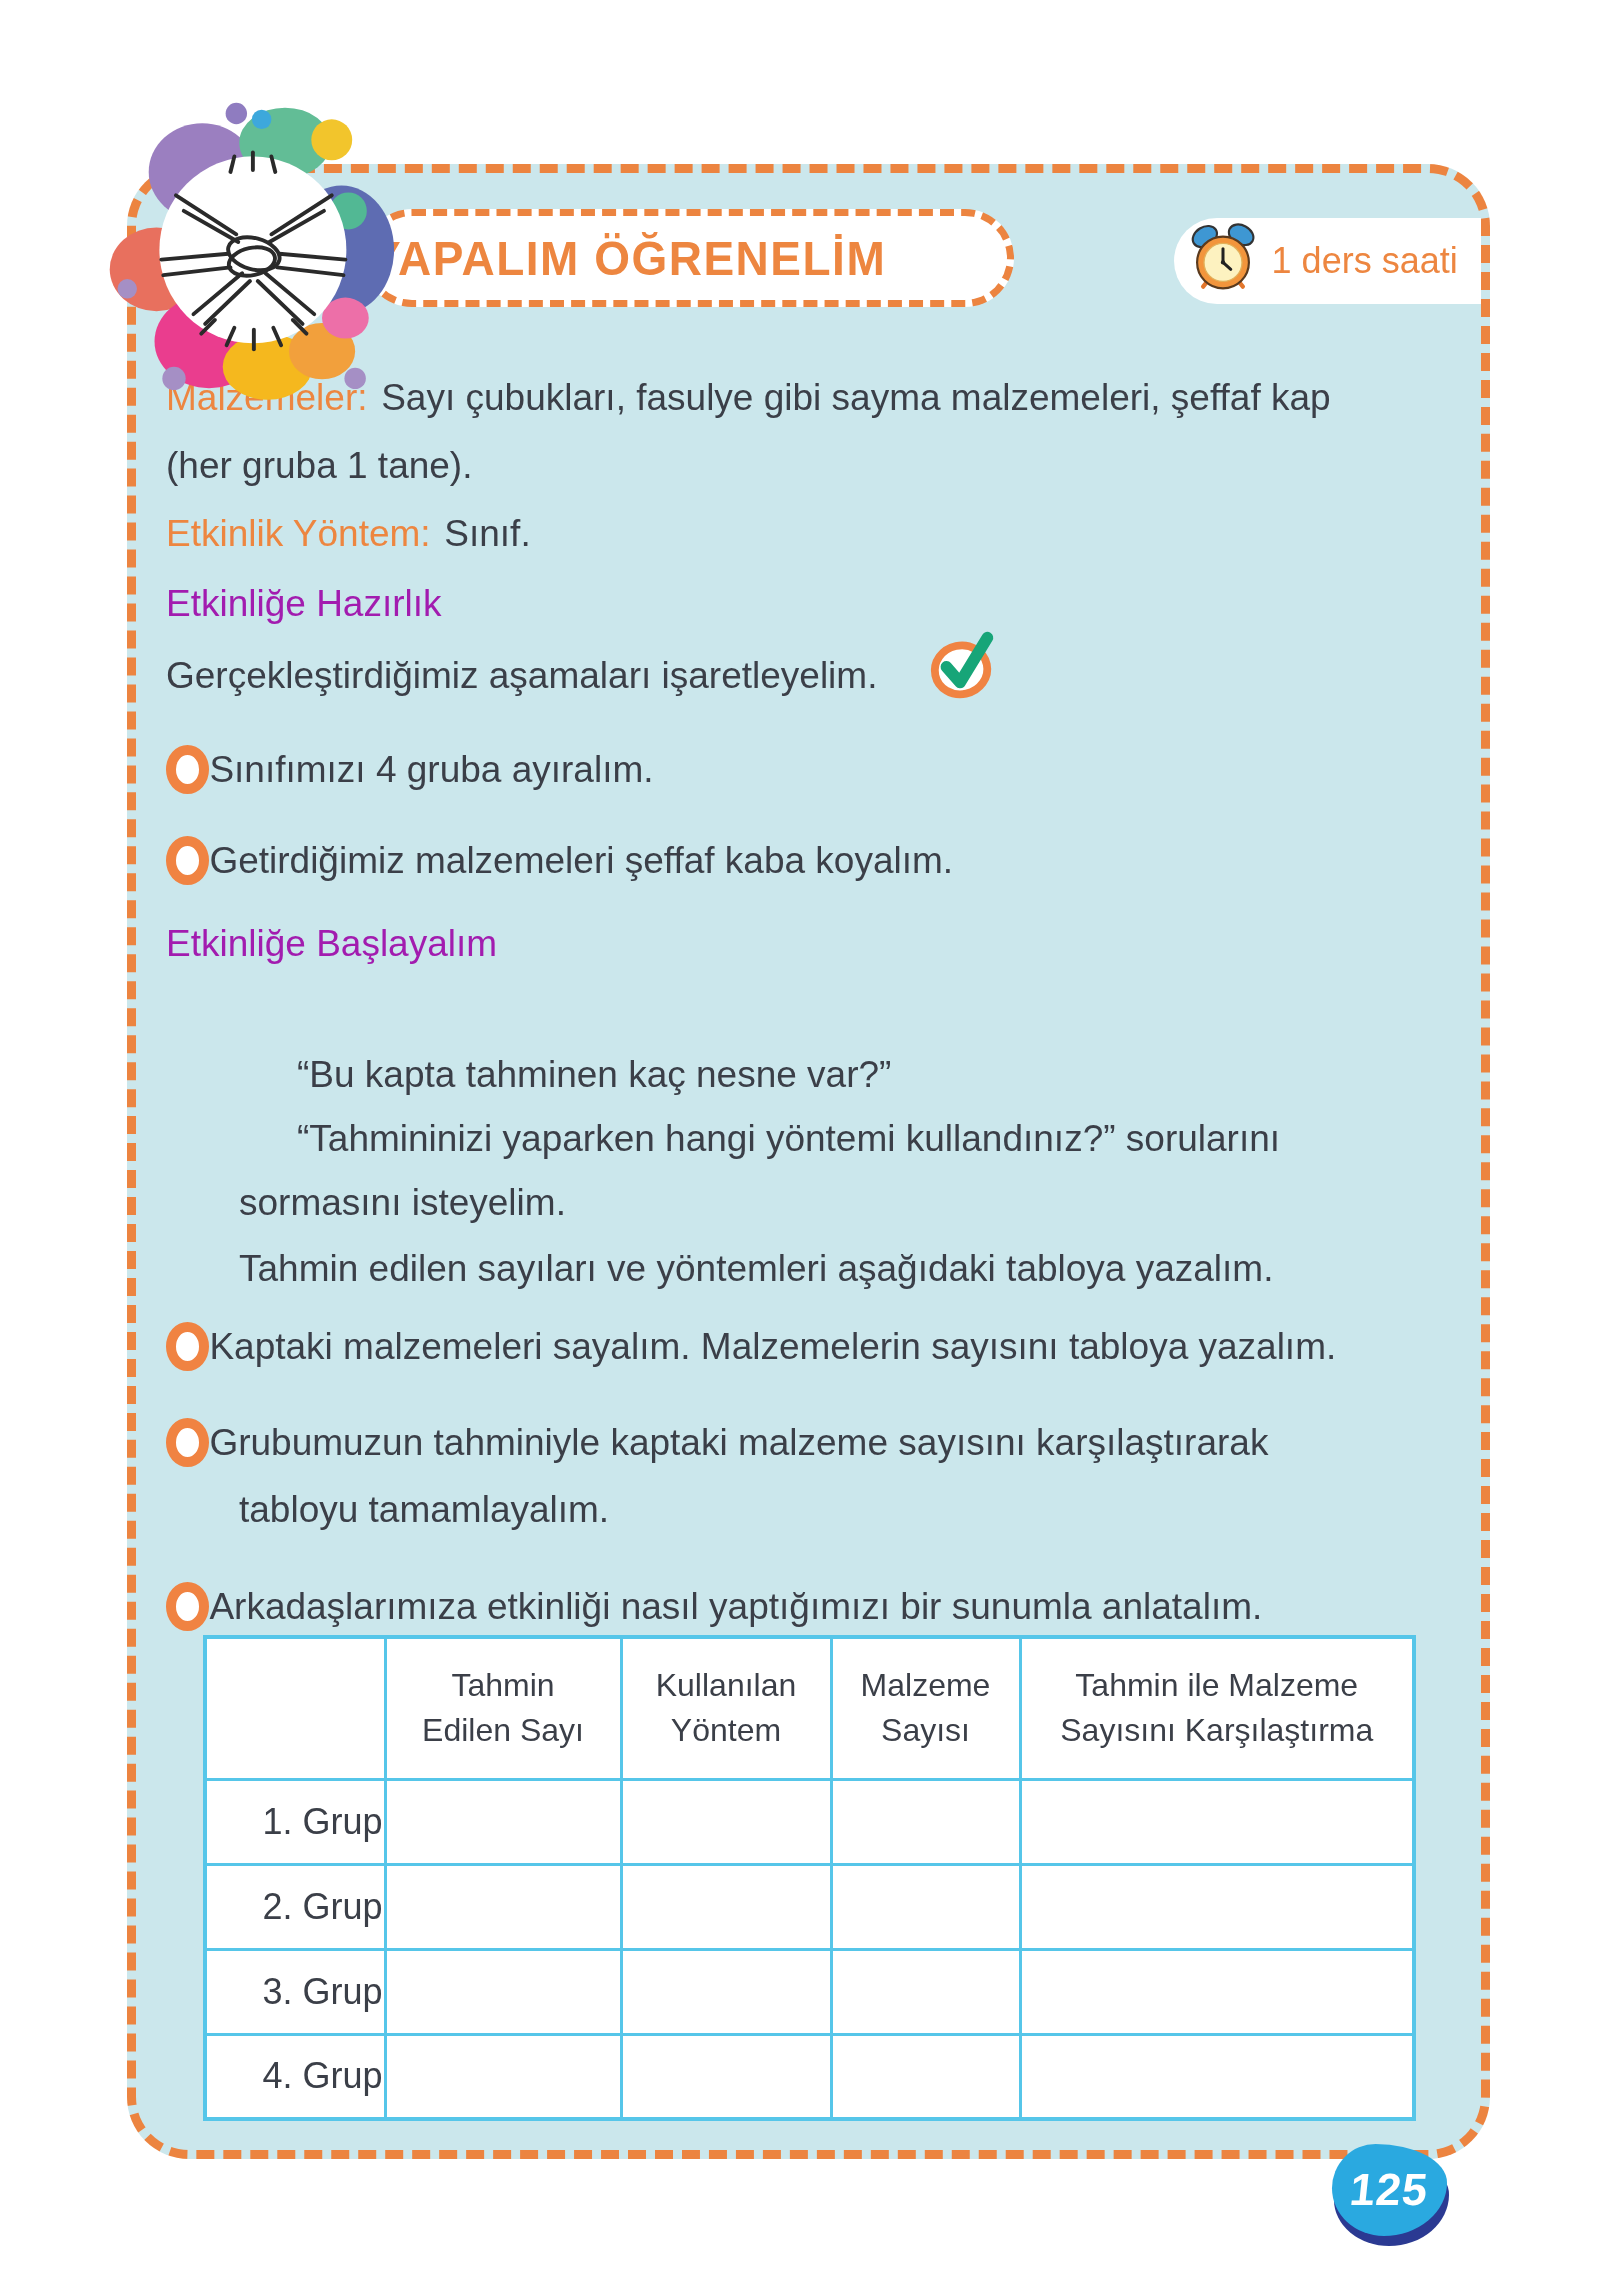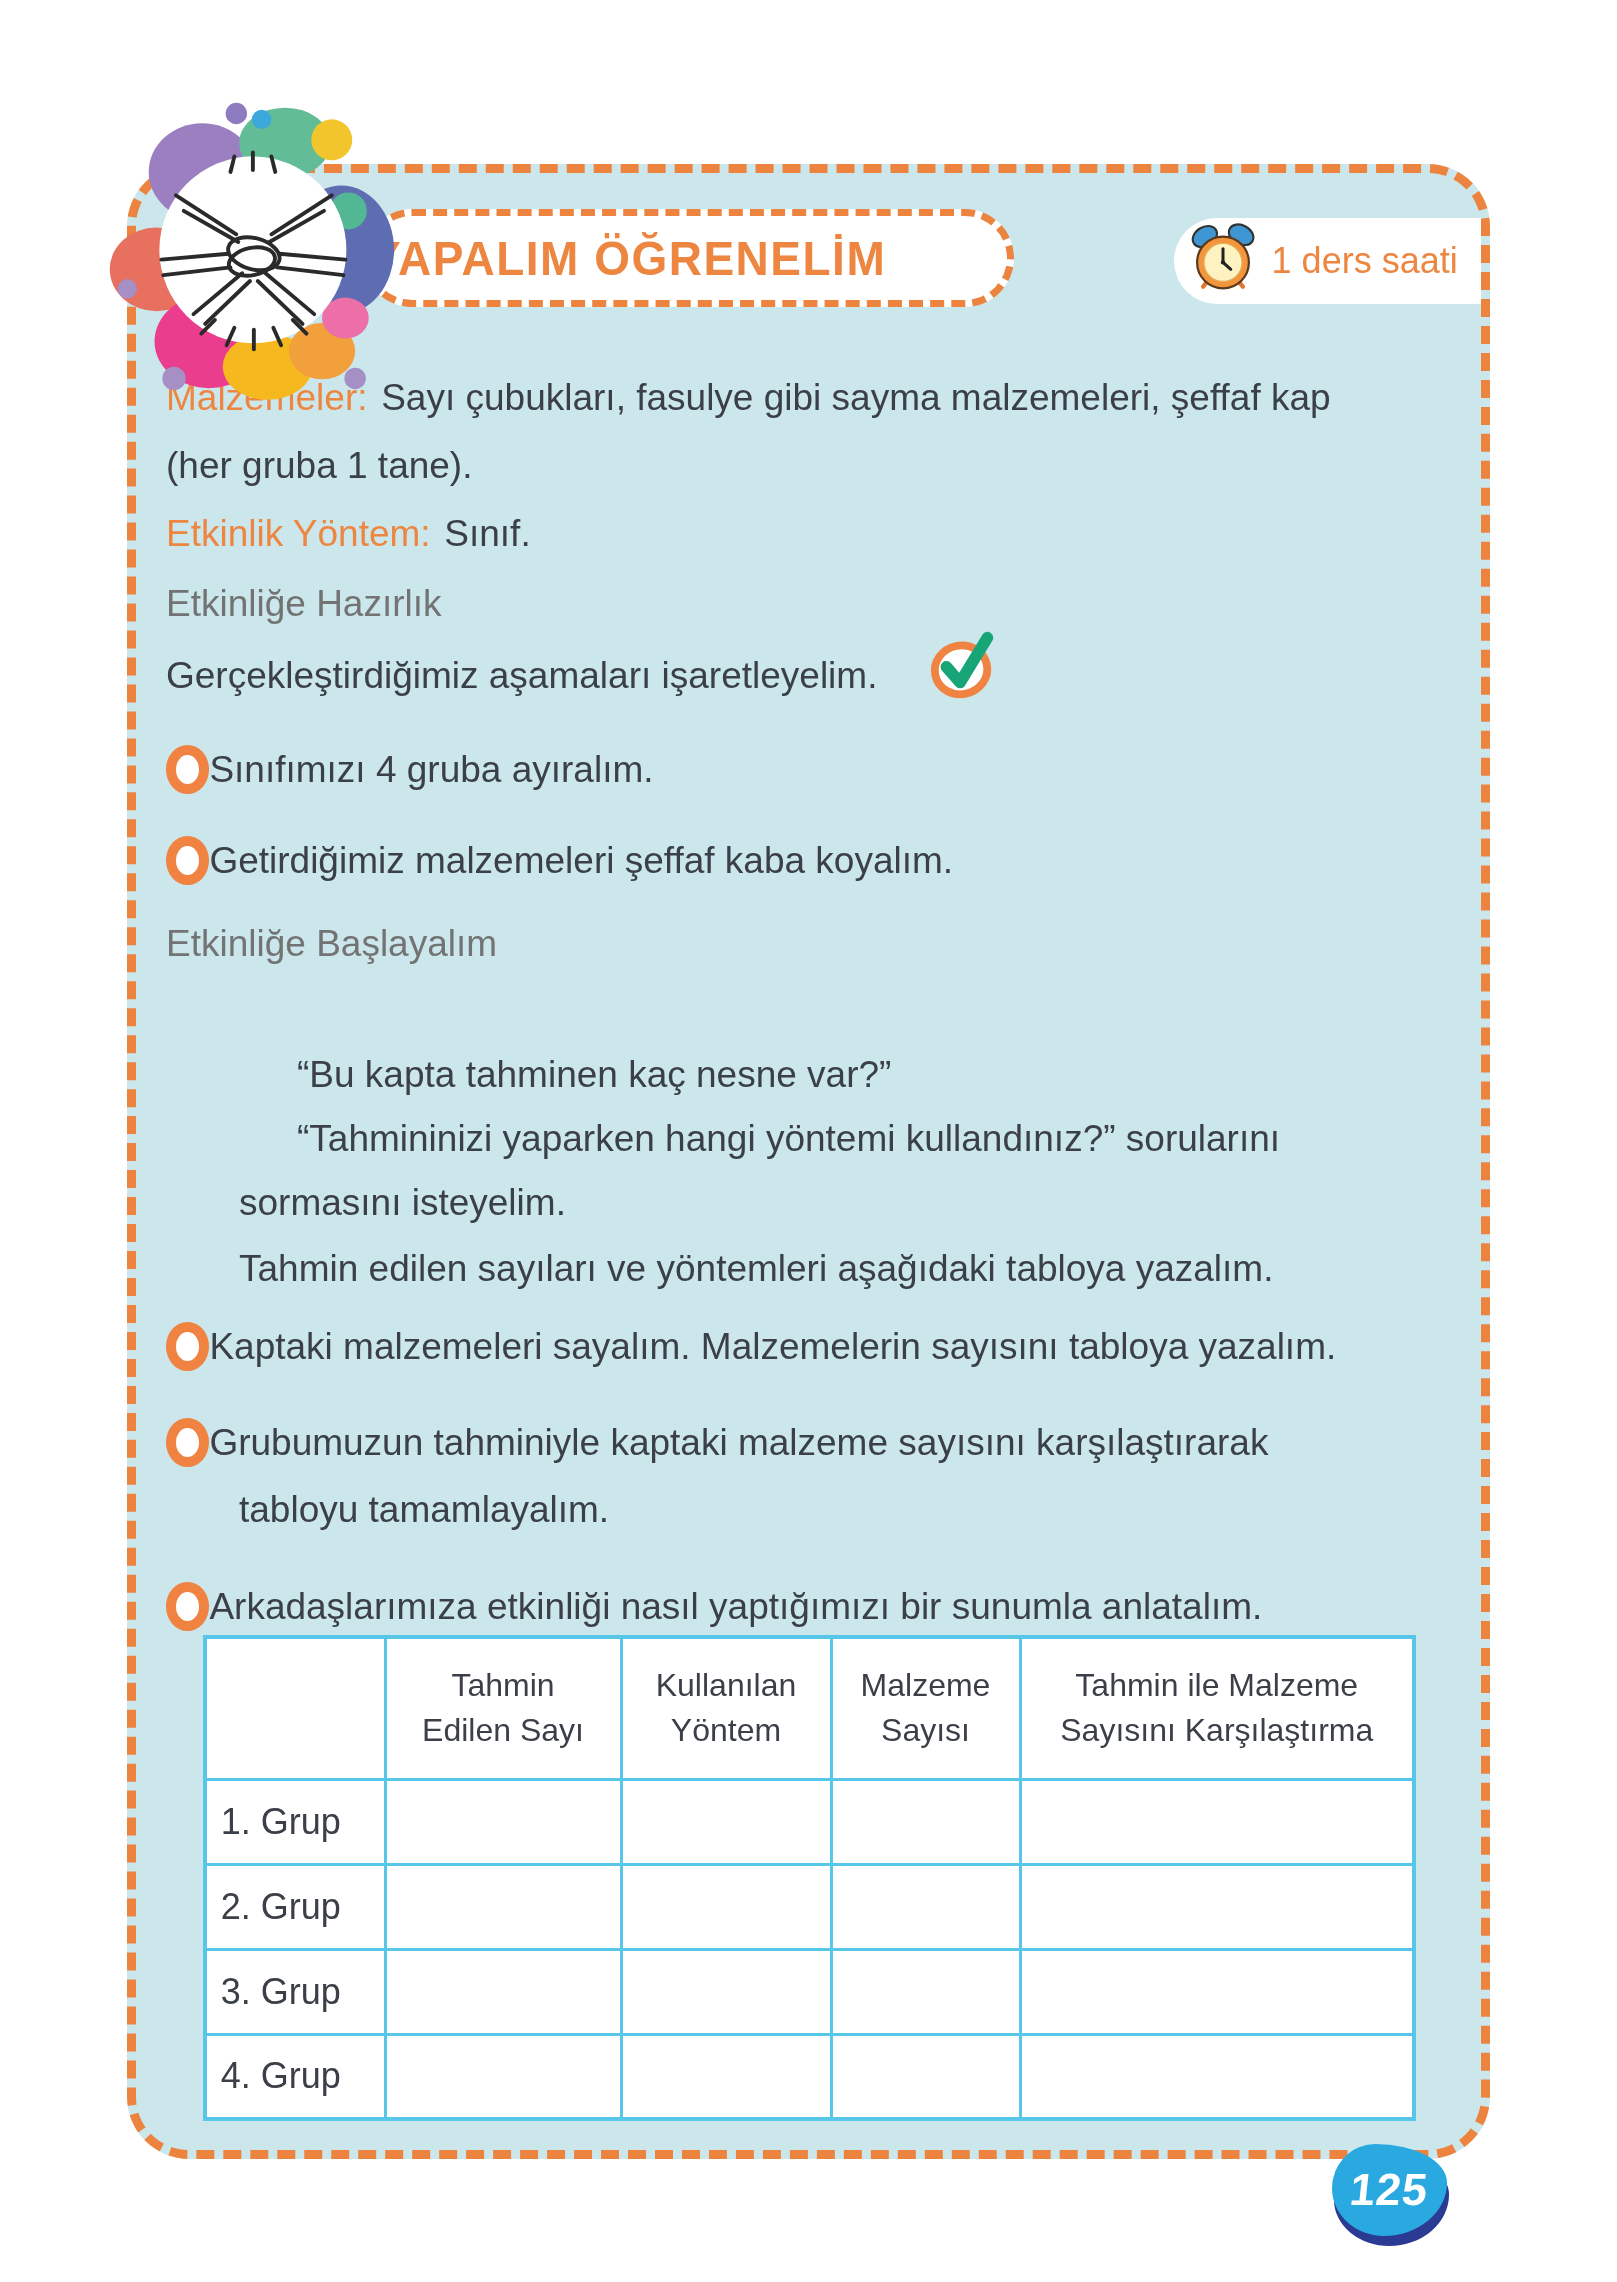--- a/index.html
+++ b/index.html
@@ -35,21 +35,21 @@
     display:flex;align-items:center;gap:9.8px;padding-left:9.8px;
     box-sizing:border-box;z-index:3;
   }
   .clock-pill .duration{font-size:36px;color:#ed8640;white-space:nowrap;}
   .line{
     position:absolute;left:166px;height:57px;width:1307px;
     display:flex;align-items:center;
     font-size:37px;color:#3b3f48;white-space:nowrap;
   }
   .line .lbl{color:#ed8640;margin-right:13.7px;}
-  .heading{color:#737373;}
+  .heading{color:#a21caf;}
   .bullet-row{
     position:absolute;left:166px;height:59px;width:1312px;
     display:flex;align-items:center;
     font-size:37px;color:#3b3f48;white-space:nowrap;
   }
   .bullet{
     width:23.4px;height:29px;flex:0 0 auto;
     border:10.7px solid #f08342;border-radius:50%;
     background:#ffffff;
   }
@@ -64,21 +64,21 @@
     background:#ffffff;
     box-sizing:border-box;
     text-align:center;vertical-align:middle;
     color:#3b3f48;
   }
   .wtable{border:4.9px solid #56c6e9;}
   .wtable .hdr{height:142px;font-size:32px;line-height:1.4;}
   .wtable .rowlabel{
     text-align:left;padding-left:13.7px;font-size:36px;
   }
-  .wtable .datarow td{height:85px;}
+  .wtable .datarow td{height:85px;text-align:right;}
   .badge{
     position:absolute;left:1332px;top:2144px;width:121px;height:101px;z-index:6;
   }
   .badge .blob-shadow{
     position:absolute;left:2px;top:9.8px;width:115px;height:92px;
     background:#2b3a92;
     border-radius:42% 58% 52% 48% / 50% 44% 56% 50%;
   }
   .badge .blob-body{
     position:absolute;left:0;top:0;width:115px;height:92px;

